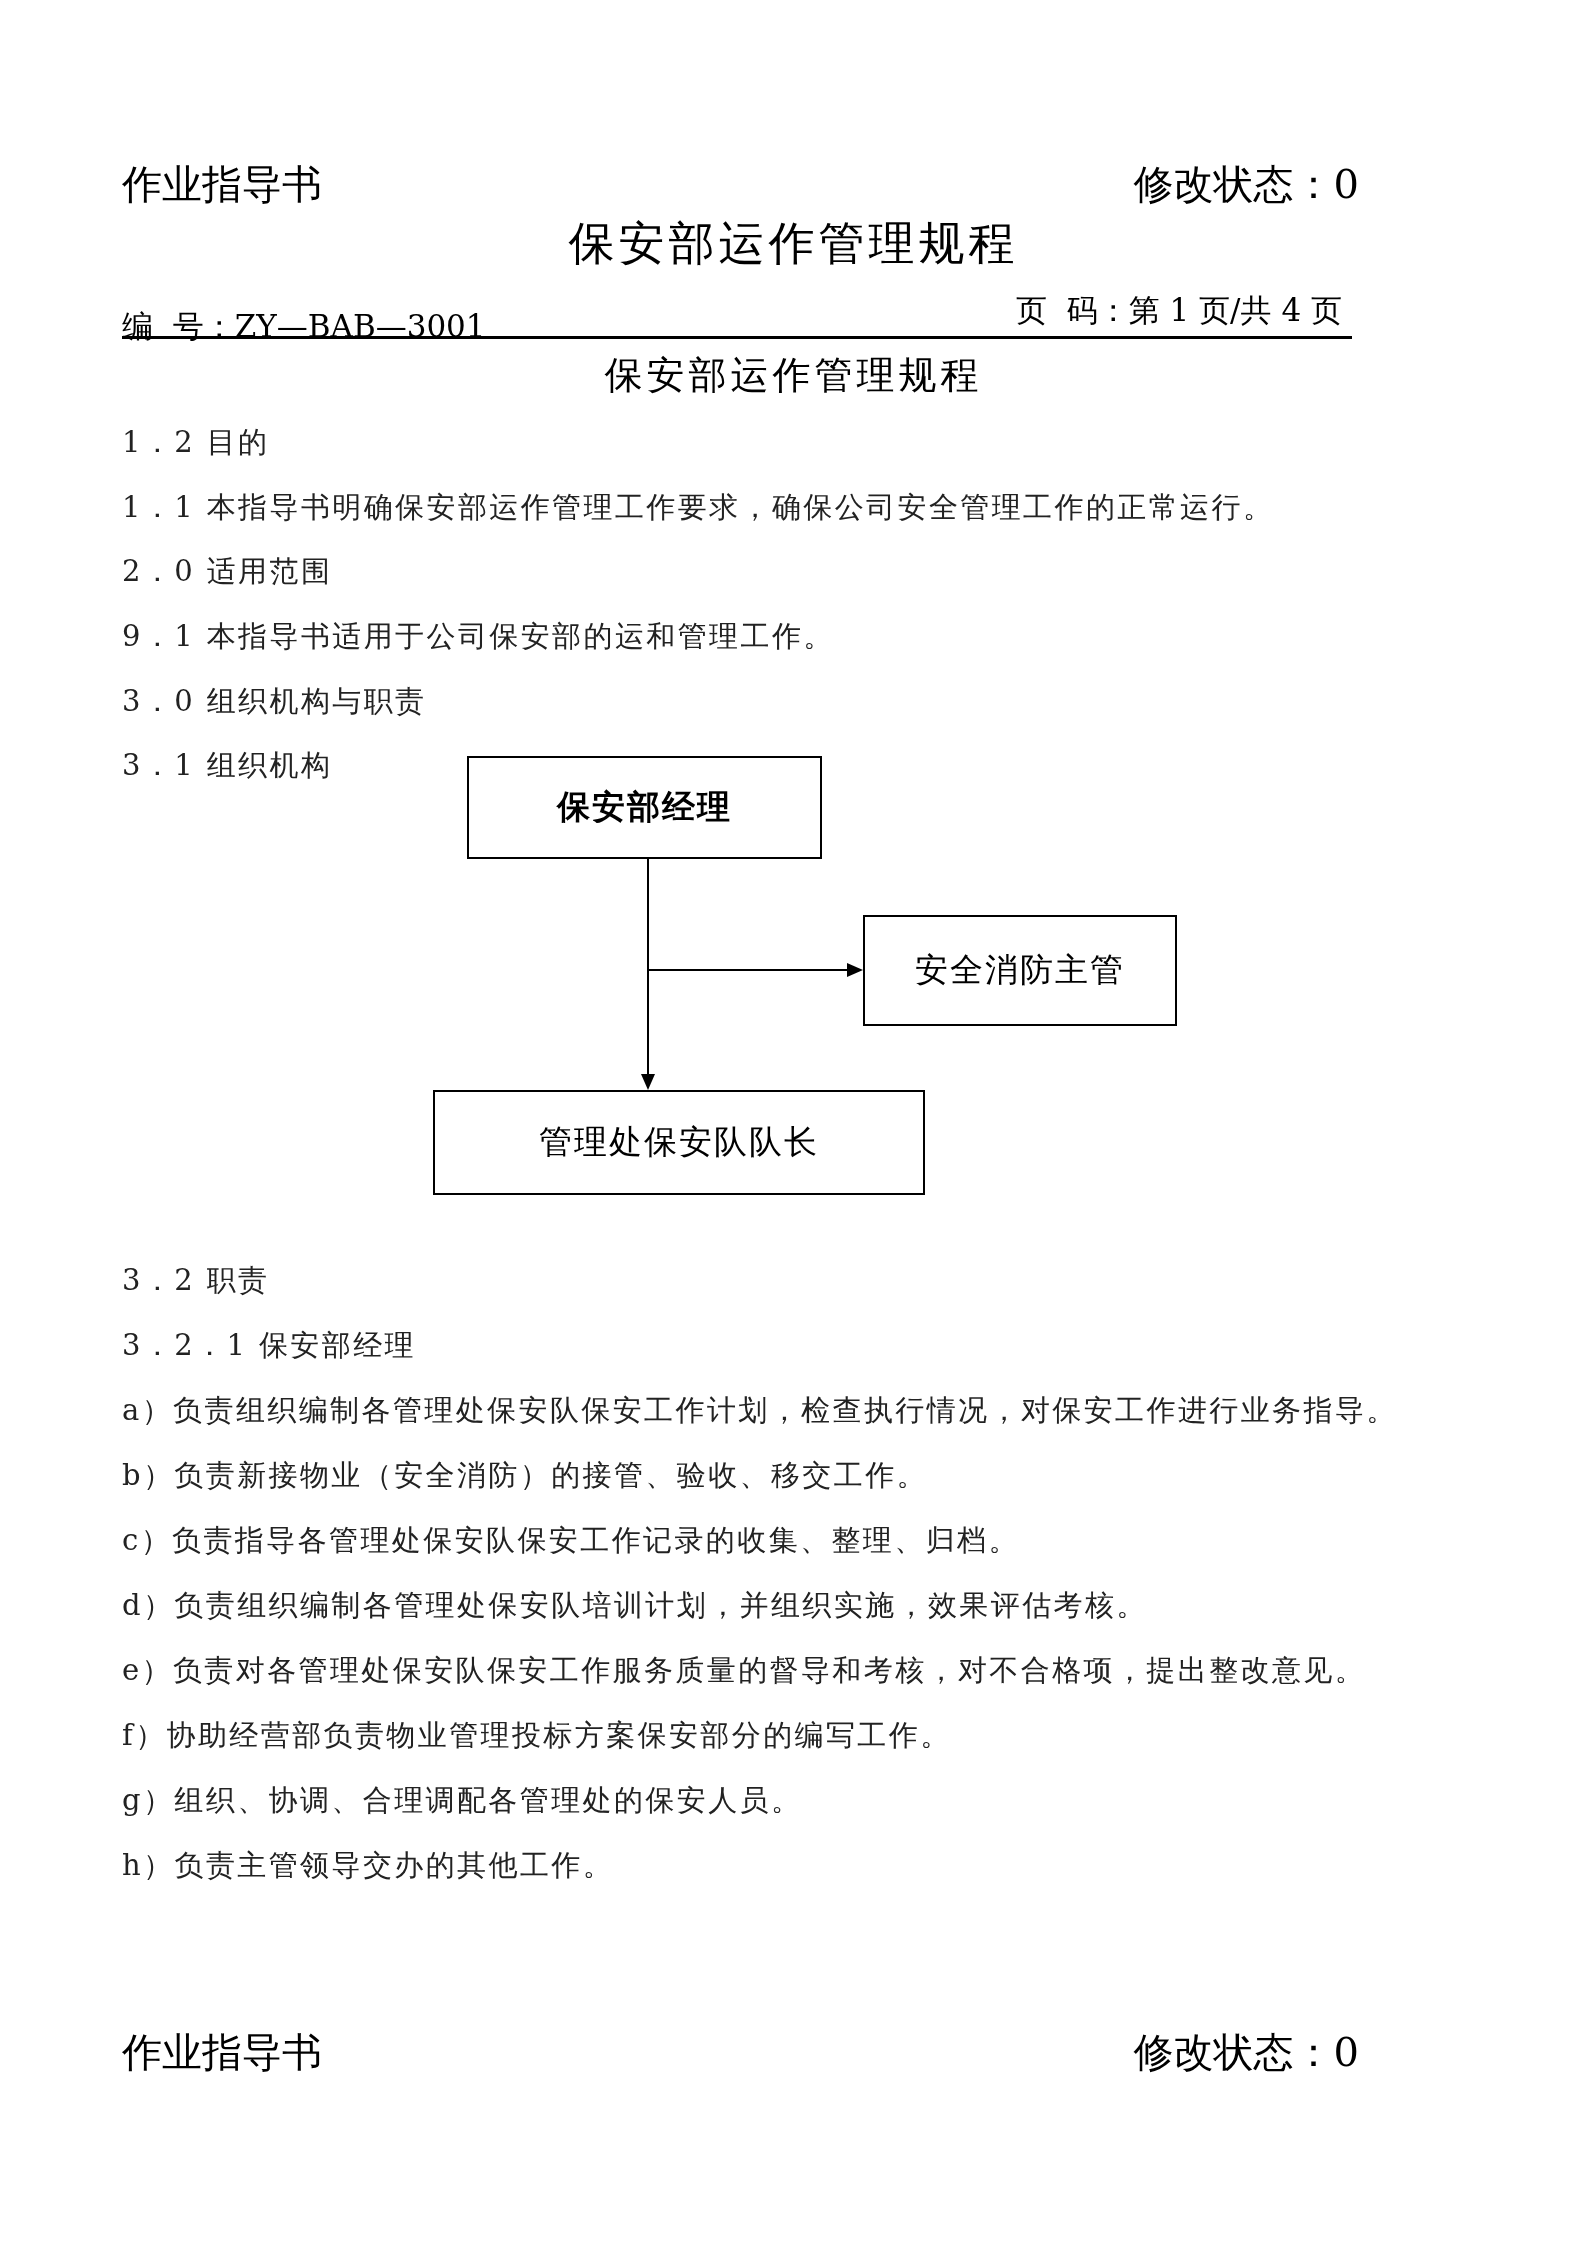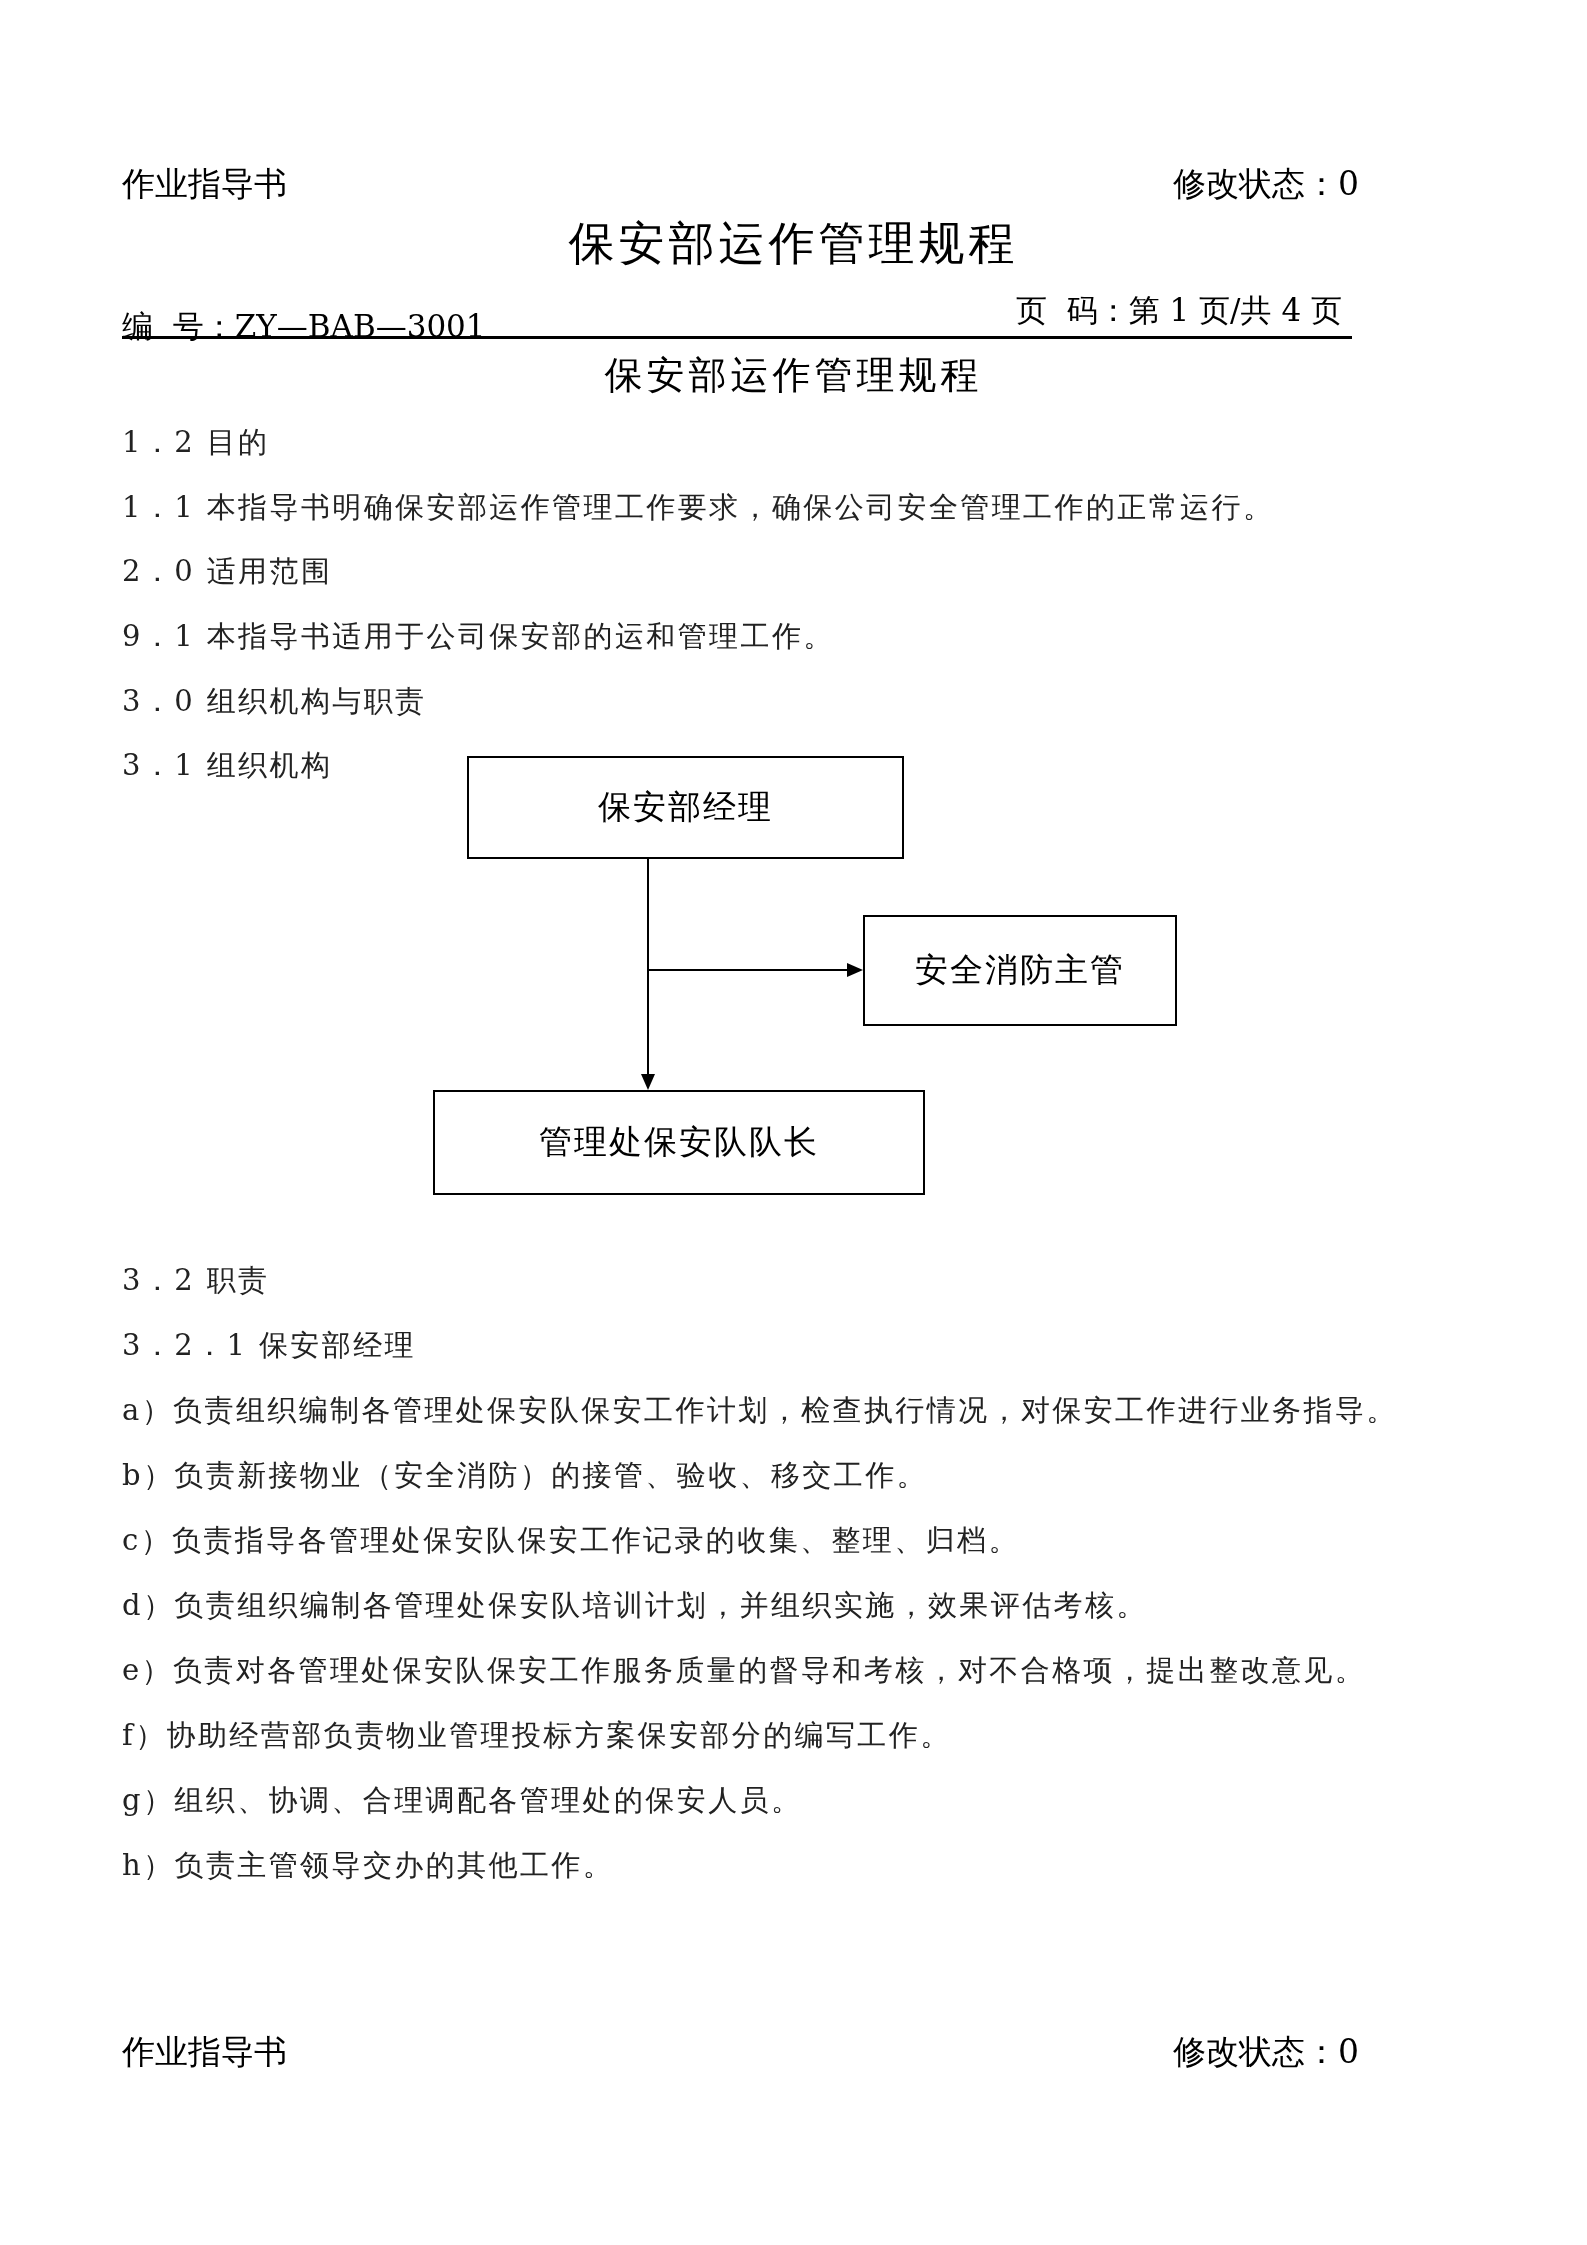--- a/index.html
+++ b/index.html
@@ -2,21 +2,21 @@
 <html><head>
 <meta charset="utf-8">
 <style>
   html, body { margin: 0; padding: 0; background: #ffffff; }
   body {
     width: 1587px; height: 2245px; position: relative; overflow: hidden;
     font-family: "DejaVu Serif", "Liberation Serif", serif;
     color: #111;
   }
   .abs { position: absolute; white-space: nowrap; }
-  .hdr { font-size: 33px; line-height: 32px; color: #000; font-weight: 500; }
+  .hdr { font-size: 40px; line-height: 32px; color: #000; font-weight: 500; }
   .hdr-left { left: 122px; }
   .hdr-right { right: 228px; text-align: right; }
   .title-main {
     left: 0; width: 1587px; text-align: center;
     top: 220px; font-size: 46px; line-height: 46px; color: #000;
     letter-spacing: 4px;
   }
   .code-row { top: 294px; font-size: 31px; line-height: 32px; color: #000; }
   .rule {
     left: 122px; width: 1230px; top: 336px; height: 3px; background: #000;
@@ -63,21 +63,21 @@
 <div class="abs subtitle">保安部运作管理规程</div>
 
 <div class="abs body-line" style="top:427px;">1．2 目的</div>
 <div class="abs body-line" style="top:492px;">1．1 本指导书明确保安部运作管理工作要求，确保公司安全管理工作的正常运行。</div>
 <div class="abs body-line" style="top:556px;">2．0 适用范围</div>
 <div class="abs body-line" style="top:621px;">9．1 本指导书适用于公司保安部的运和管理工作。</div>
 <div class="abs body-line" style="top:686px;">3．0 组织机构与职责</div>
 <div class="abs body-line" style="top:750px;">3．1 组织机构</div>
 
 <div>
-  <div class="box" style="left:467px; top:756px; width:437px; height:103px;">
+  <div class="box" style="left:467px; top:756px; width:355px; height:103px;font-weight:bold;">
     <span>保安部经理</span>
   </div>
   <div class="line" style="left:647px; top:859px; width:2px; height:215px;"></div>
   <div class="line" style="left:647px; top:969px; width:200px; height:2px;"></div>
   <div class="arrow-right" style="left:847px; top:963px;"></div>
   <div class="box" style="left:863px; top:915px; width:314px; height:111px;">
     <span>安全消防主管</span>
   </div>
   <div class="arrow-down" style="left:641px; top:1074px;"></div>
   <div class="box" style="left:433px; top:1090px; width:492px; height:105px;">

